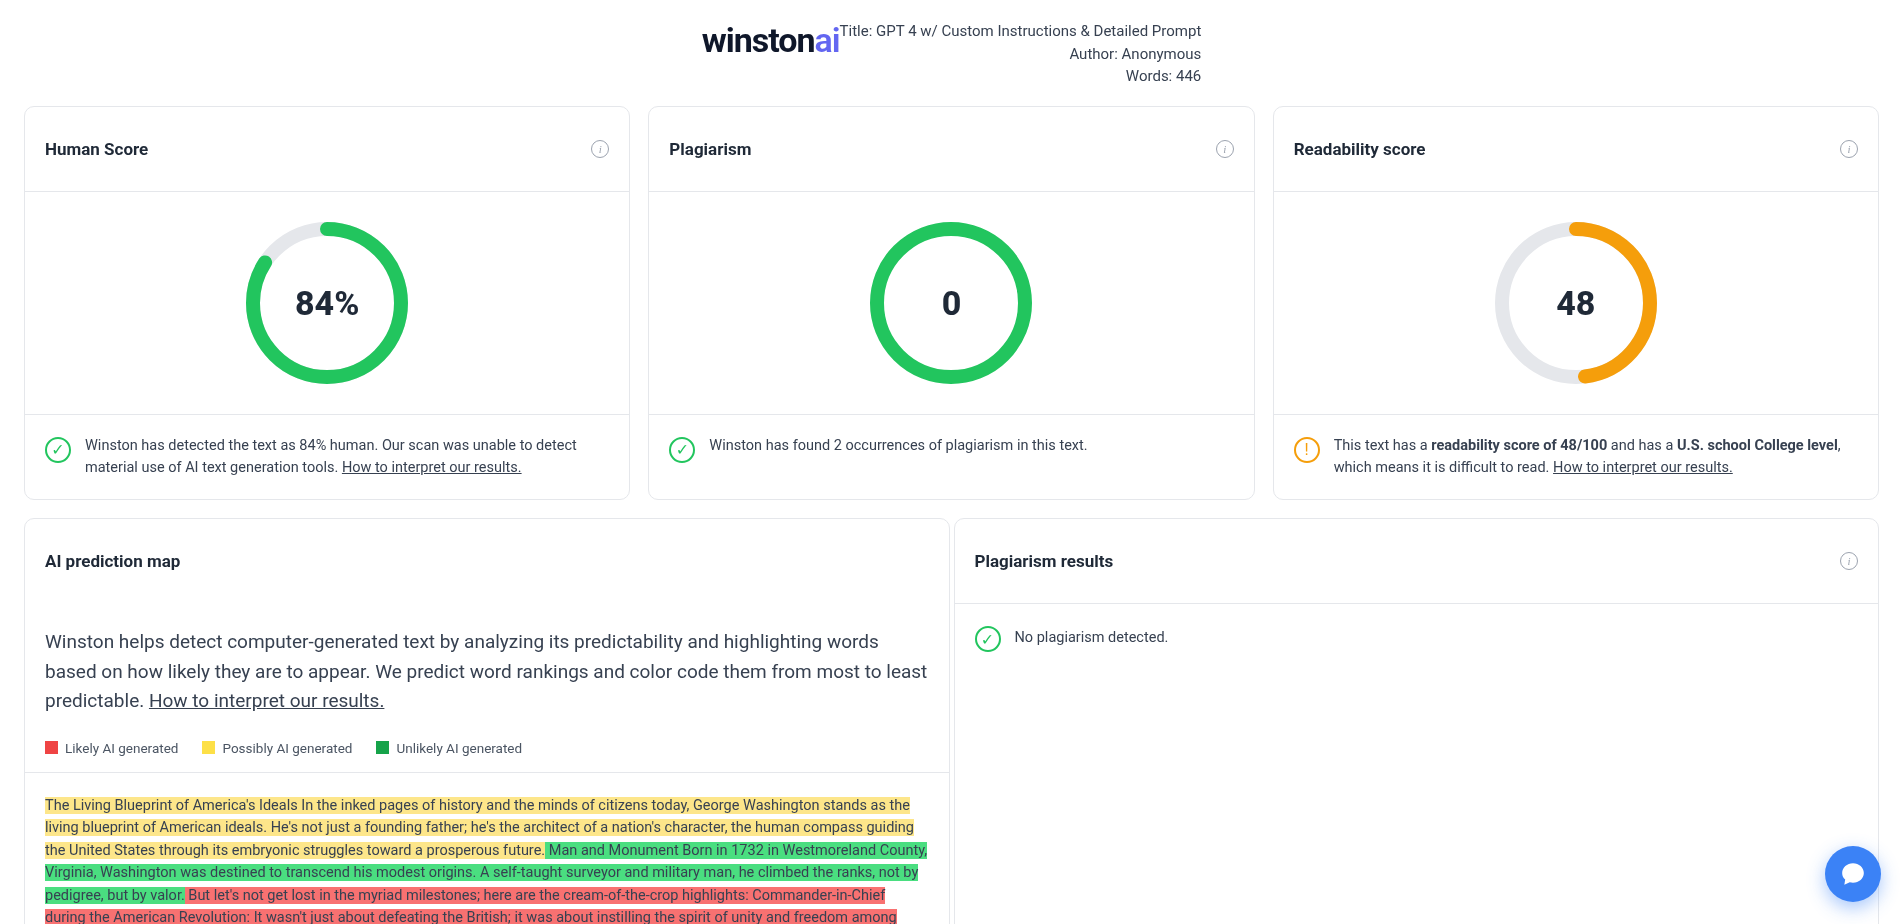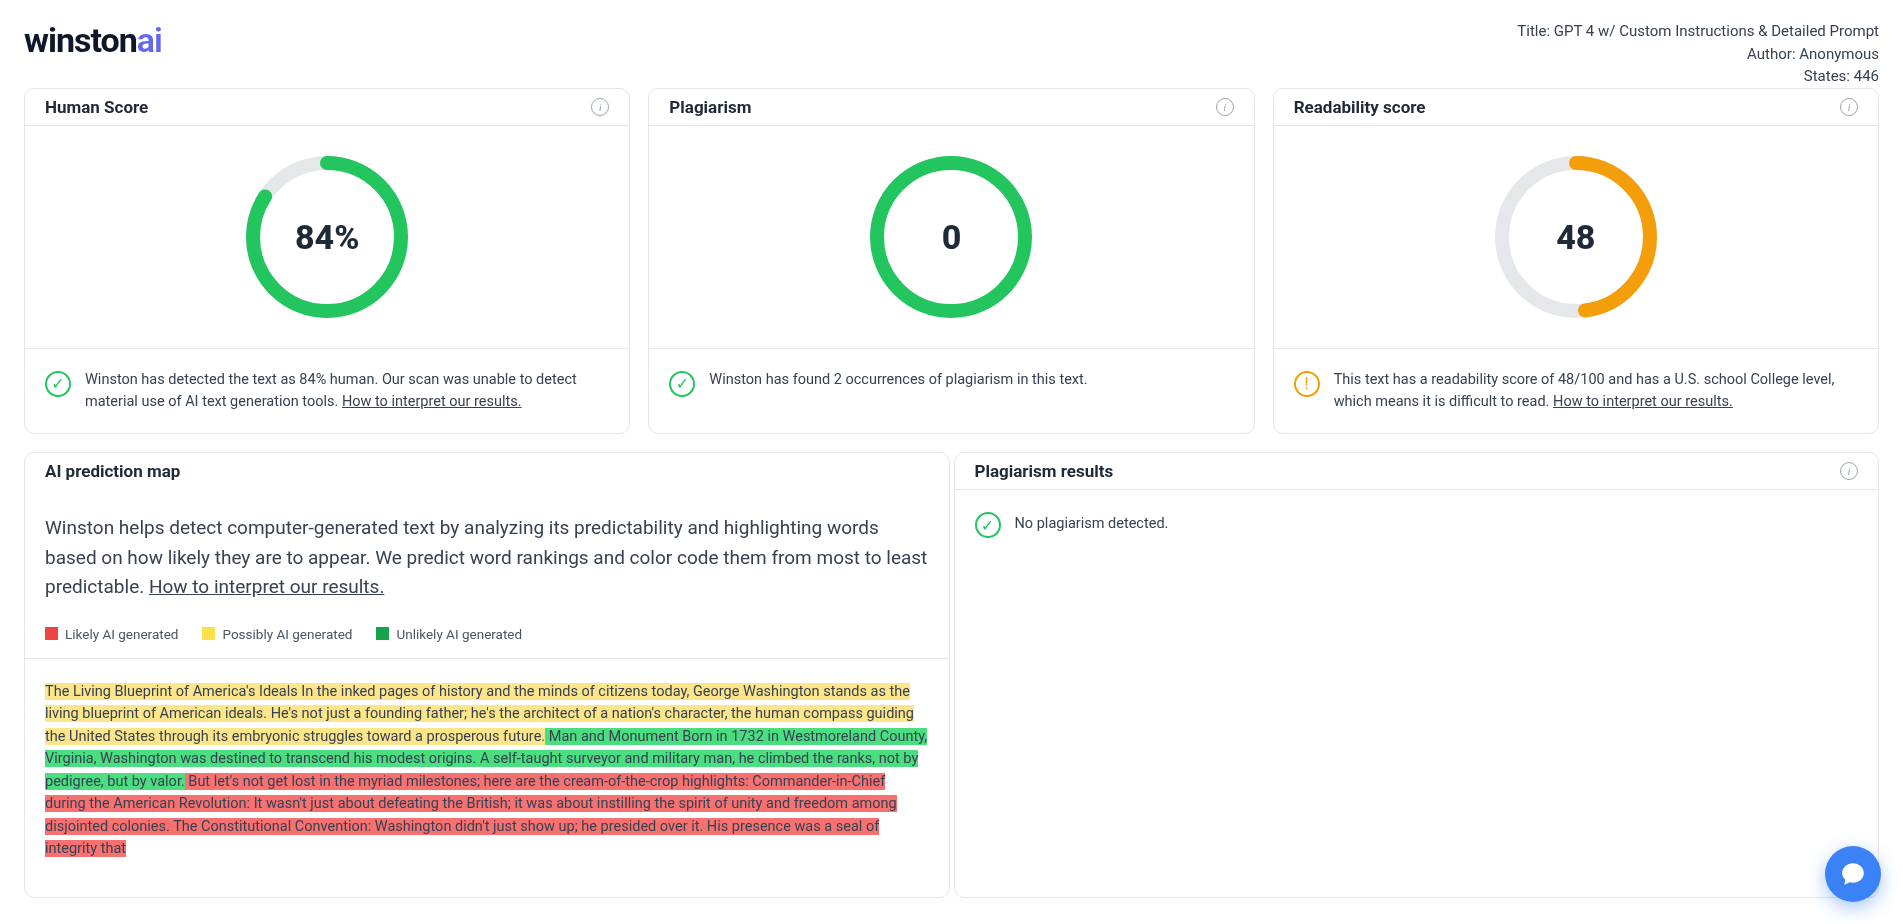--- a/index.html
+++ b/index.html
@@ -1,39 +1,39 @@
 <!DOCTYPE html>
 <html><head>
 <meta charset="utf-8">
 <style>
 *{box-sizing:border-box;margin:0;padding:0}
 body{font-family:-apple-system,BlinkMacSystemFont,"Segoe UI",Roboto,sans-serif;background:#fff;color:#1f2937;padding:20px 24px}
-.top{display:flex;justify-content:space-between;align-items:flex-start;}
+.top{display:flex;justify-content:center;align-items:flex-start;margin-bottom:18px}
 .logo{font-size:34px;font-weight:700;letter-spacing:-1px;color:#0f172a}
 .logo .ai{color:#6366f1;font-weight:600}
 .meta{text-align:right;font-size:15px;line-height:1.5;color:#374151}
 .meta b{font-weight:400}
 .row{display:grid;grid-template-columns:1fr 1fr 1fr;gap:18px;margin-bottom:18px}
 .row2{display:grid;grid-template-columns:1fr 1fr;gap:4px}
 .card{border:1px solid #e5e7eb;border-radius:10px;background:#fff}
-.card-hd{display:flex;justify-content:space-between;align-items:center;padding:8px 20px;border-bottom:1px solid #e5e7eb}
+.card-hd{display:flex;justify-content:space-between;align-items:center;padding:32px 20px;border-bottom:1px solid #e5e7eb}
 .card-hd.noborder{border-bottom:none}
 .card-hd h3{font-size:17px;font-weight:700;color:#1f2937}
 .info-ic{width:18px;height:18px;border:1.5px solid #9ca3af;border-radius:50%;display:flex;align-items:center;justify-content:center;font-size:11px;color:#9ca3af;font-style:italic;font-family:Georgia,serif;cursor:pointer}
 .gauge-wrap{display:flex;justify-content:center;padding:26px 0}
 .gauge{position:relative;width:170px;height:170px}
 .gauge svg{transform:rotate(-90deg)}
 .gauge .val{position:absolute;inset:0;display:flex;align-items:center;justify-content:center;font-size:34px;font-weight:800;color:#1f2937}
 .card-ft{border-top:1px solid #e5e7eb;padding:20px;display:flex;gap:14px;align-items:flex-start}
 .stat-ic{flex:0 0 26px;width:26px;height:26px;border-radius:50%;display:flex;align-items:center;justify-content:center;margin-top:2px}
 .stat-ic.ok{border:2px solid #22c55e;color:#22c55e}
 .stat-ic.warn{border:2px solid #f59e0b;color:#f59e0b}
 .ft-txt{font-size:14.5px;line-height:1.55;color:#374151}
 .ft-txt a{color:#374151;text-decoration:underline;cursor:pointer}
-.ft-txt b{font-weight:400}
+.ft-txt b{font-weight:700}
 .pred-body{padding:0 20px 20px}
 .pred-desc{font-size:19px;line-height:1.55;color:#374151;margin:24px 0}
 .pred-desc a{color:#374151;text-decoration:underline;cursor:pointer}
 .legend{display:flex;gap:24px;font-size:13.5px;color:#4b5563;margin-bottom:12px}
 .legend span{display:flex;align-items:center;gap:7px}
 .sw{width:13px;height:13px;display:inline-block}
 .sw.r{background:#ef4444}.sw.y{background:#fde047}.sw.g{background:#16a34a}
 .textbox{border-top:1px solid #e5e7eb;margin:16px -20px;padding:22px 20px 0;line-height:1.55;font-size:14.5px;color:#374151}
 .hl-y{background:#fde68a}
 .hl-g{background:#4ade80}
@@ -45,21 +45,21 @@
 </head>
 <body>
 
 <div class="top">
   <div class="logo">
     <span>winston</span><span class="ai">ai</span>
   </div>
   <div class="meta">
     <div><b>Title:</b> <span>GPT 4 w/ Custom Instructions &amp; Detailed Prompt</span></div>
     <div><b>Author:</b> <span>Anonymous</span></div>
-    <div><b>States:</b> <span>446</span></div>
+    <div><b>Words:</b> <span>446</span></div>
   </div>
 </div>
 
 <div class="row">
   <div class="card">
     <div class="card-hd">
       <h3>Human Score</h3>
       <div class="info-ic">i</div>
     </div>
     <div class="gauge-wrap">

